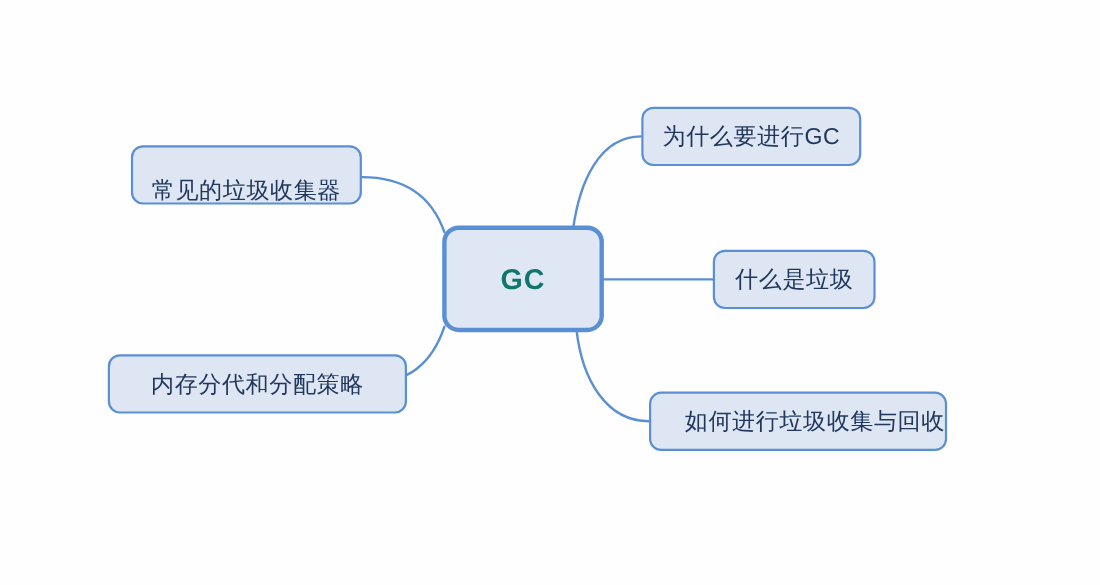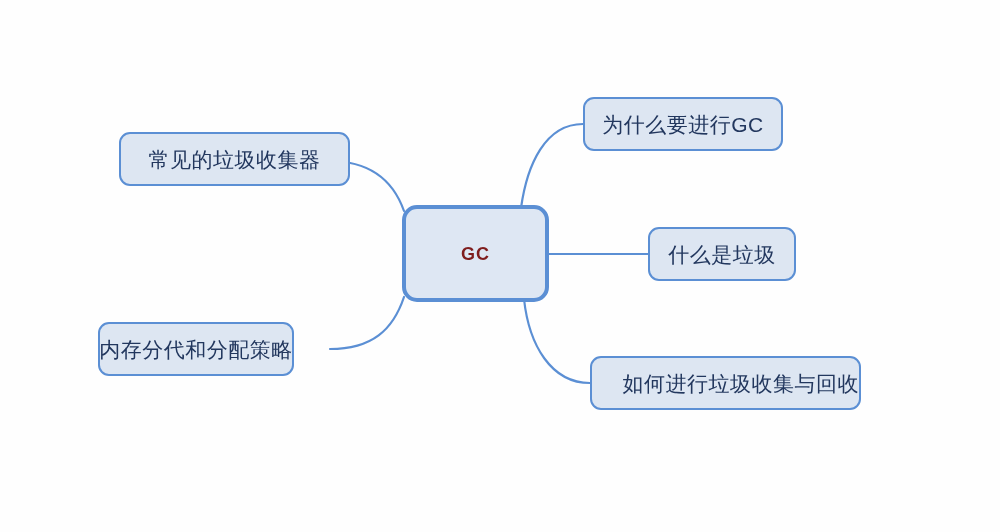--- a/index.html
+++ b/index.html
@@ -39,22 +39,22 @@
     white-space: nowrap;
     z-index: 2;
   }
   .node-label {
     display: block;
   }
   #root-node {
     border-width: 4px;
     border-radius: 15px;
     background: #dee7f3;
-    color: #7f1d1d;
-    font-size: 18px;
+    color: #0f766e;
+    font-size: 26px;
     font-weight: bold;
     letter-spacing: 1px;
   }
 </style>
 </head>
 <body>
 
 <div id="canvas">
 
   <svg id="connectors" viewBox="0 0 1000 532" xmlns="http://www.w3.org/2000/svg">
@@ -64,25 +64,25 @@
       <path d="M 583 124 C 545 124 527 165 521 208"></path>
       <path d="M 549 254 L 648 254"></path>
       <path d="M 590 383 C 551 383 529 345 524 299"></path>
     </g>
   </svg>
 
   <div class="node" id="root-node" style="left:402px; top:205px; width:147px; height:97px;">
     <span class="node-label">GC</span>
   </div>
 
-  <div class="node" style="left:119px; top:132px; width:231px; height:54px;">
+  <div class="node" style="left:119px; top:132px; width:210px; height:54px;align-items:flex-end;">
     <span class="node-label">常见的垃圾收集器</span>
   </div>
 
-  <div class="node" style="left:98px; top:322px; width:196px; height:54px;">
+  <div class="node" style="left:98px; top:322px; width:272px; height:54px;">
     <span class="node-label">内存分代和分配策略</span>
   </div>
 
   <div class="node" style="left:583px; top:97px; width:200px; height:54px;">
     <span class="node-label">为什么要进行GC</span>
   </div>
 
   <div class="node" style="left:648px; top:227px; width:148px; height:54px;">
     <span class="node-label">什么是垃圾</span>
   </div>

